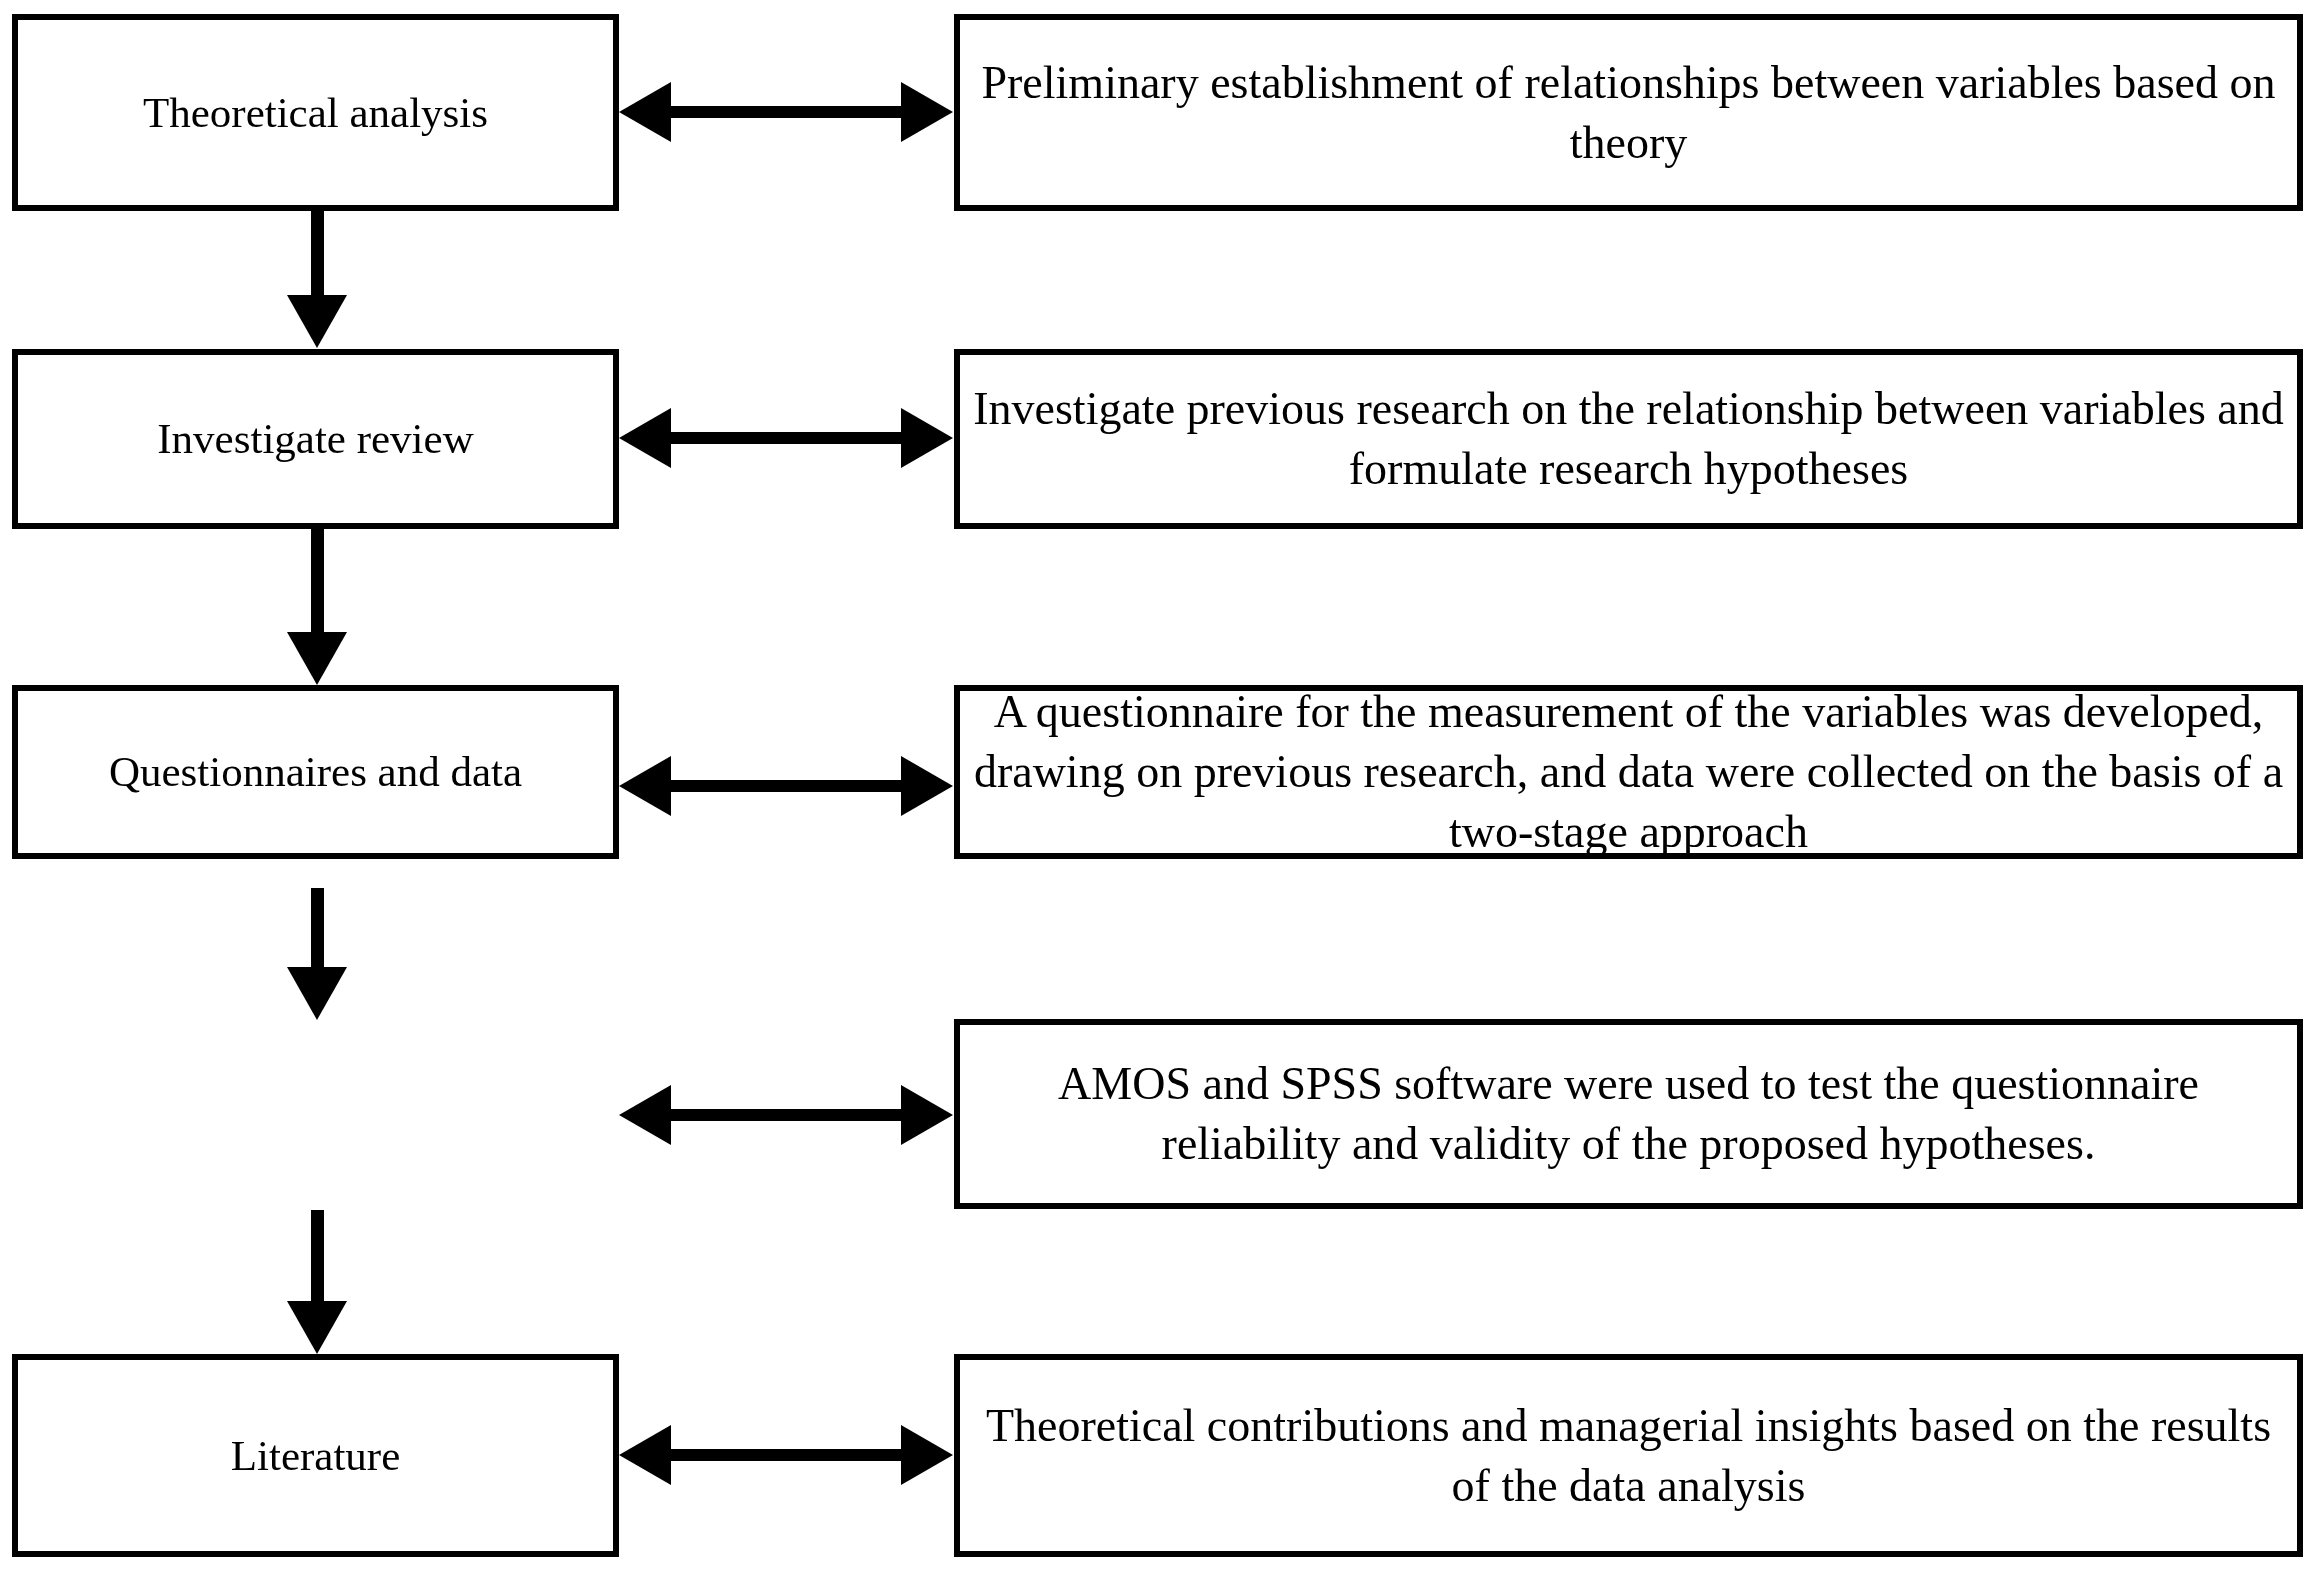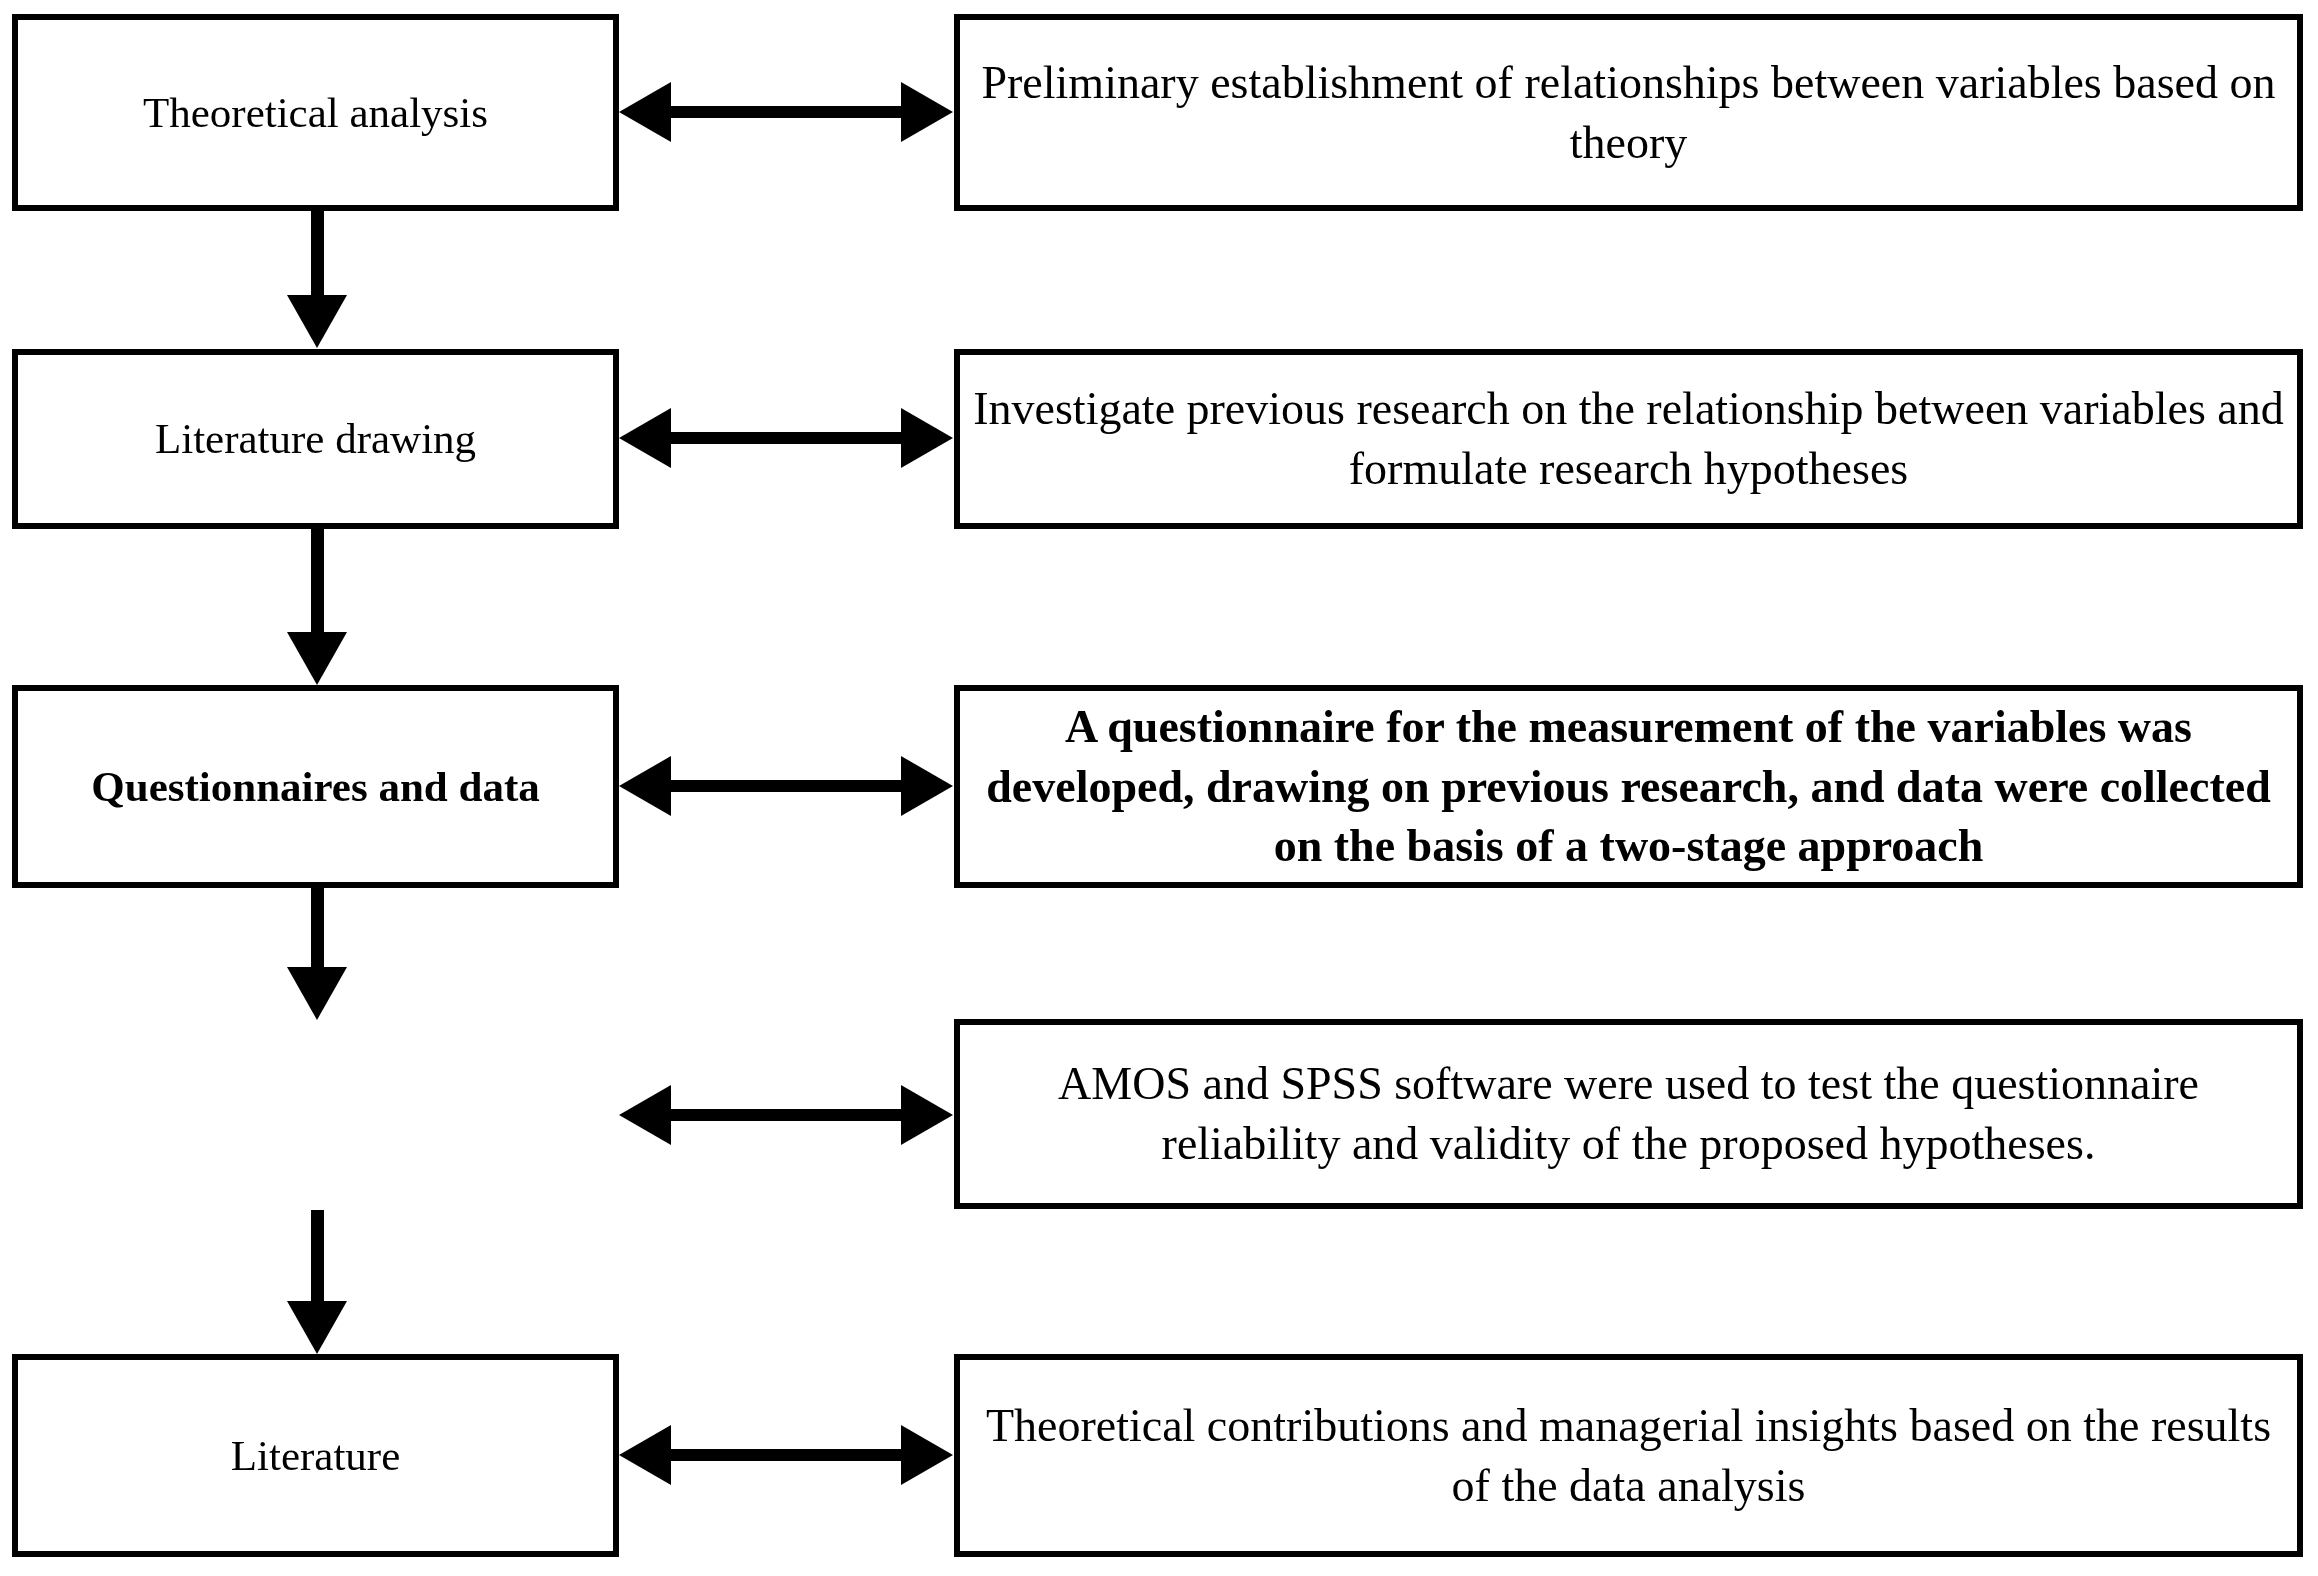--- a/index.html
+++ b/index.html
@@ -40,21 +40,21 @@
 
   .stage-node  { left: 12px;   width: 607px; }
   .detail-node { left: 954px; width: 1349px; }
 
   .stage-node  .label { font-size: 43px; }
   .detail-node .label { font-size: 46px; }
 
   
   .row1 { top: 14.3px;   height: 197px; }
   .row2 { top: 349px;  height: 180px; }
-  .row3 { top: 685px;  height: 203px; font-weight: bold; }
+  .row3 { top: 685px;  height: 174px; }
   .row4 { top: 1019px; height: 190px; }
   .row5 { top: 1354px; height: 203px; }
 
   
   .connector { position: absolute; }
 
   
   .v-arrow {
     left: 311px;
     width: 13px;
@@ -137,21 +137,21 @@
   <div class="node detail-node row1">
     <span class="label">Preliminary establishment of relationships between variables based on theory</span>
   </div>
 
   <div class="connector v-arrow va1">
     <span class="shaft"></span>
     <span class="head"></span>
   </div>
 
   <div class="node stage-node row2">
-    <span class="label">Literature drawing</span>
+    <span class="label">Investigate review</span>
   </div>
   <div class="connector h-arrow ha2">
     <span class="head-left"></span>
     <span class="shaft"></span>
     <span class="head-right"></span>
   </div>
   <div class="node detail-node row2">
     <span class="label">Investigate previous research on the relationship between variables and formulate research hypotheses</span>
   </div>
 

